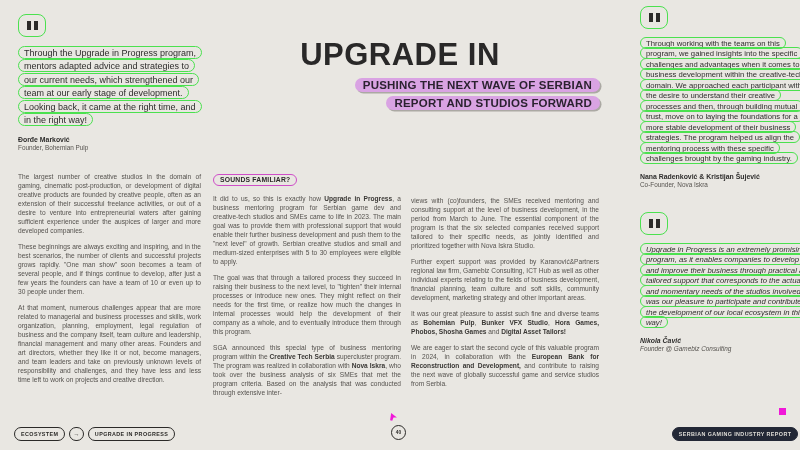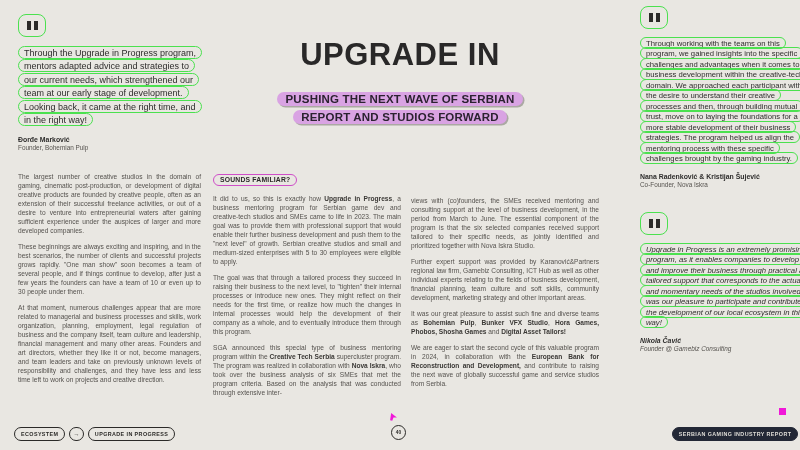--- a/index.html
+++ b/index.html
@@ -26,21 +26,21 @@
   .col3{position:absolute;left:411px;top:196px;width:188px;}
   .right-col{position:absolute;left:620px;top:6px;width:172px;margin-left:20px;}
   .right-col .quote-block+.quote-block{margin-top:24px;font-style:italic;}
 
   .body-p{margin:0 0 7px;font-size:6.6px;line-height:9px;text-align:justify;color:#55524e;}
   .body-p b{color:#3a3835;}
 
   .masthead{position:absolute;left:200px;top:40px;width:400px;text-align:center;}
   .title{margin:0;font-size:31px;line-height:29px;font-weight:bold;letter-spacing:0.5px;color:#292828;}
   .title-line{display:block;}
-  .subtitle{margin-top:20px;}
+  .subtitle{margin-top:6px;text-align:right;}
   .hl-pink{display:inline-block;background:#d9a3e3;border-radius:9px;padding:1px 8px;margin:1px 0;
            font-size:11.5px;font-weight:bold;letter-spacing:0.2px;color:#2b2230;
            box-shadow:1.5px 1.5px 0 rgba(120,118,112,0.55);}
 
   .label-pill{display:inline-block;border:1.2px solid #cf4fc8;border-radius:8px;padding:1.5px 6px;
               font-size:6.8px;font-weight:bold;letter-spacing:0.2px;color:#2b2a28;margin-bottom:8px;}
 
   .footer-left{position:absolute;left:14px;top:427px;display:flex;gap:4px;align-items:center;}
   .footer-right{position:absolute;right:10px;top:427px;display:flex;gap:4px;align-items:center;}
   .tag{height:12px;line-height:12px;border:1px solid #2b2a28;border-radius:7px;padding:0 6px;

